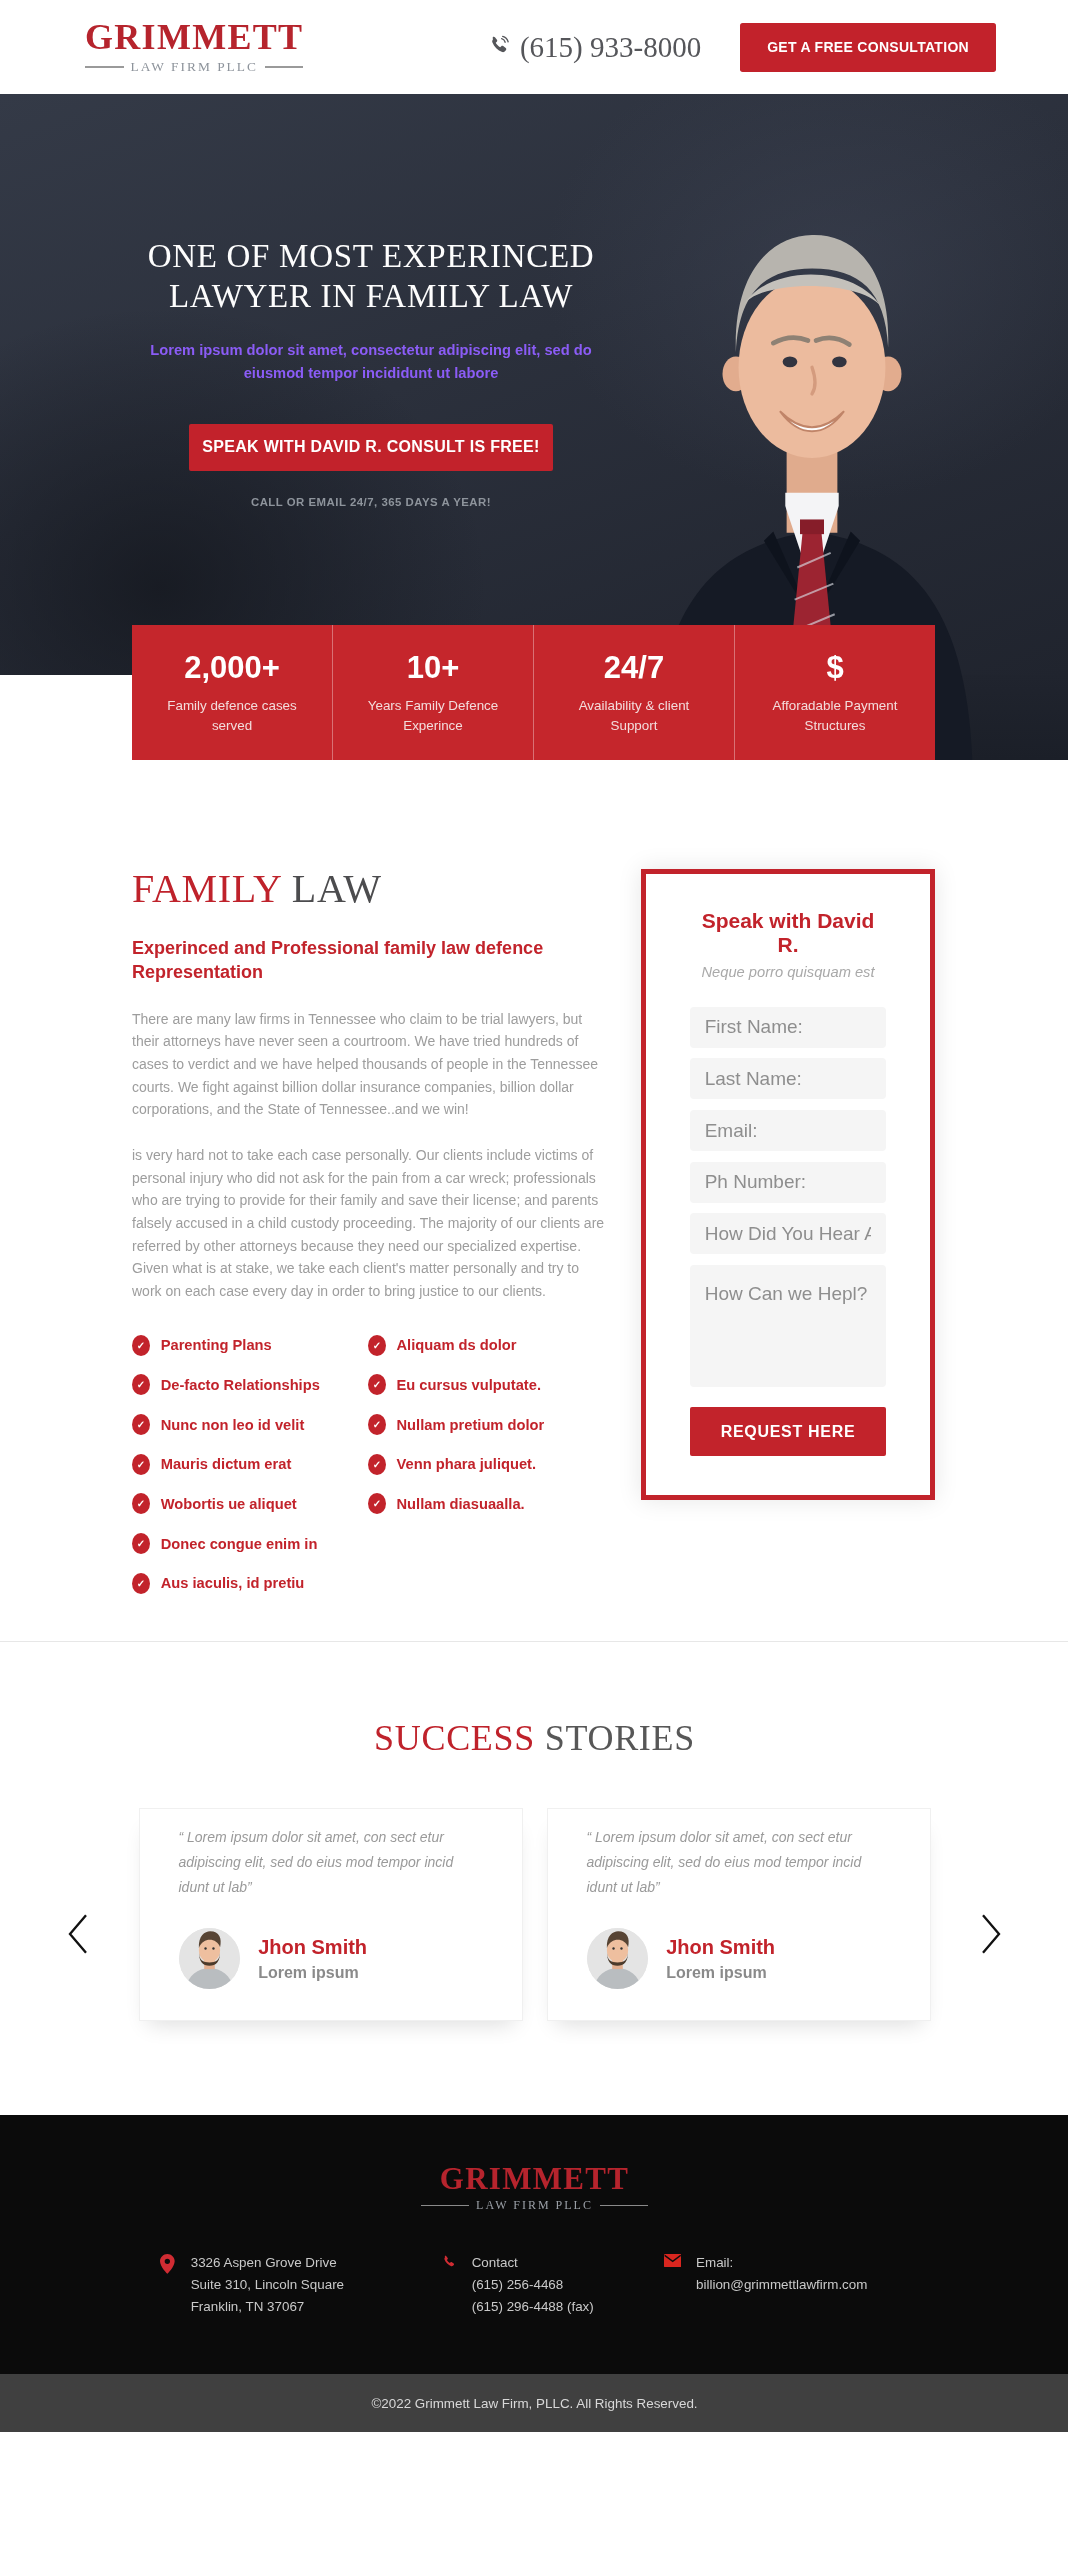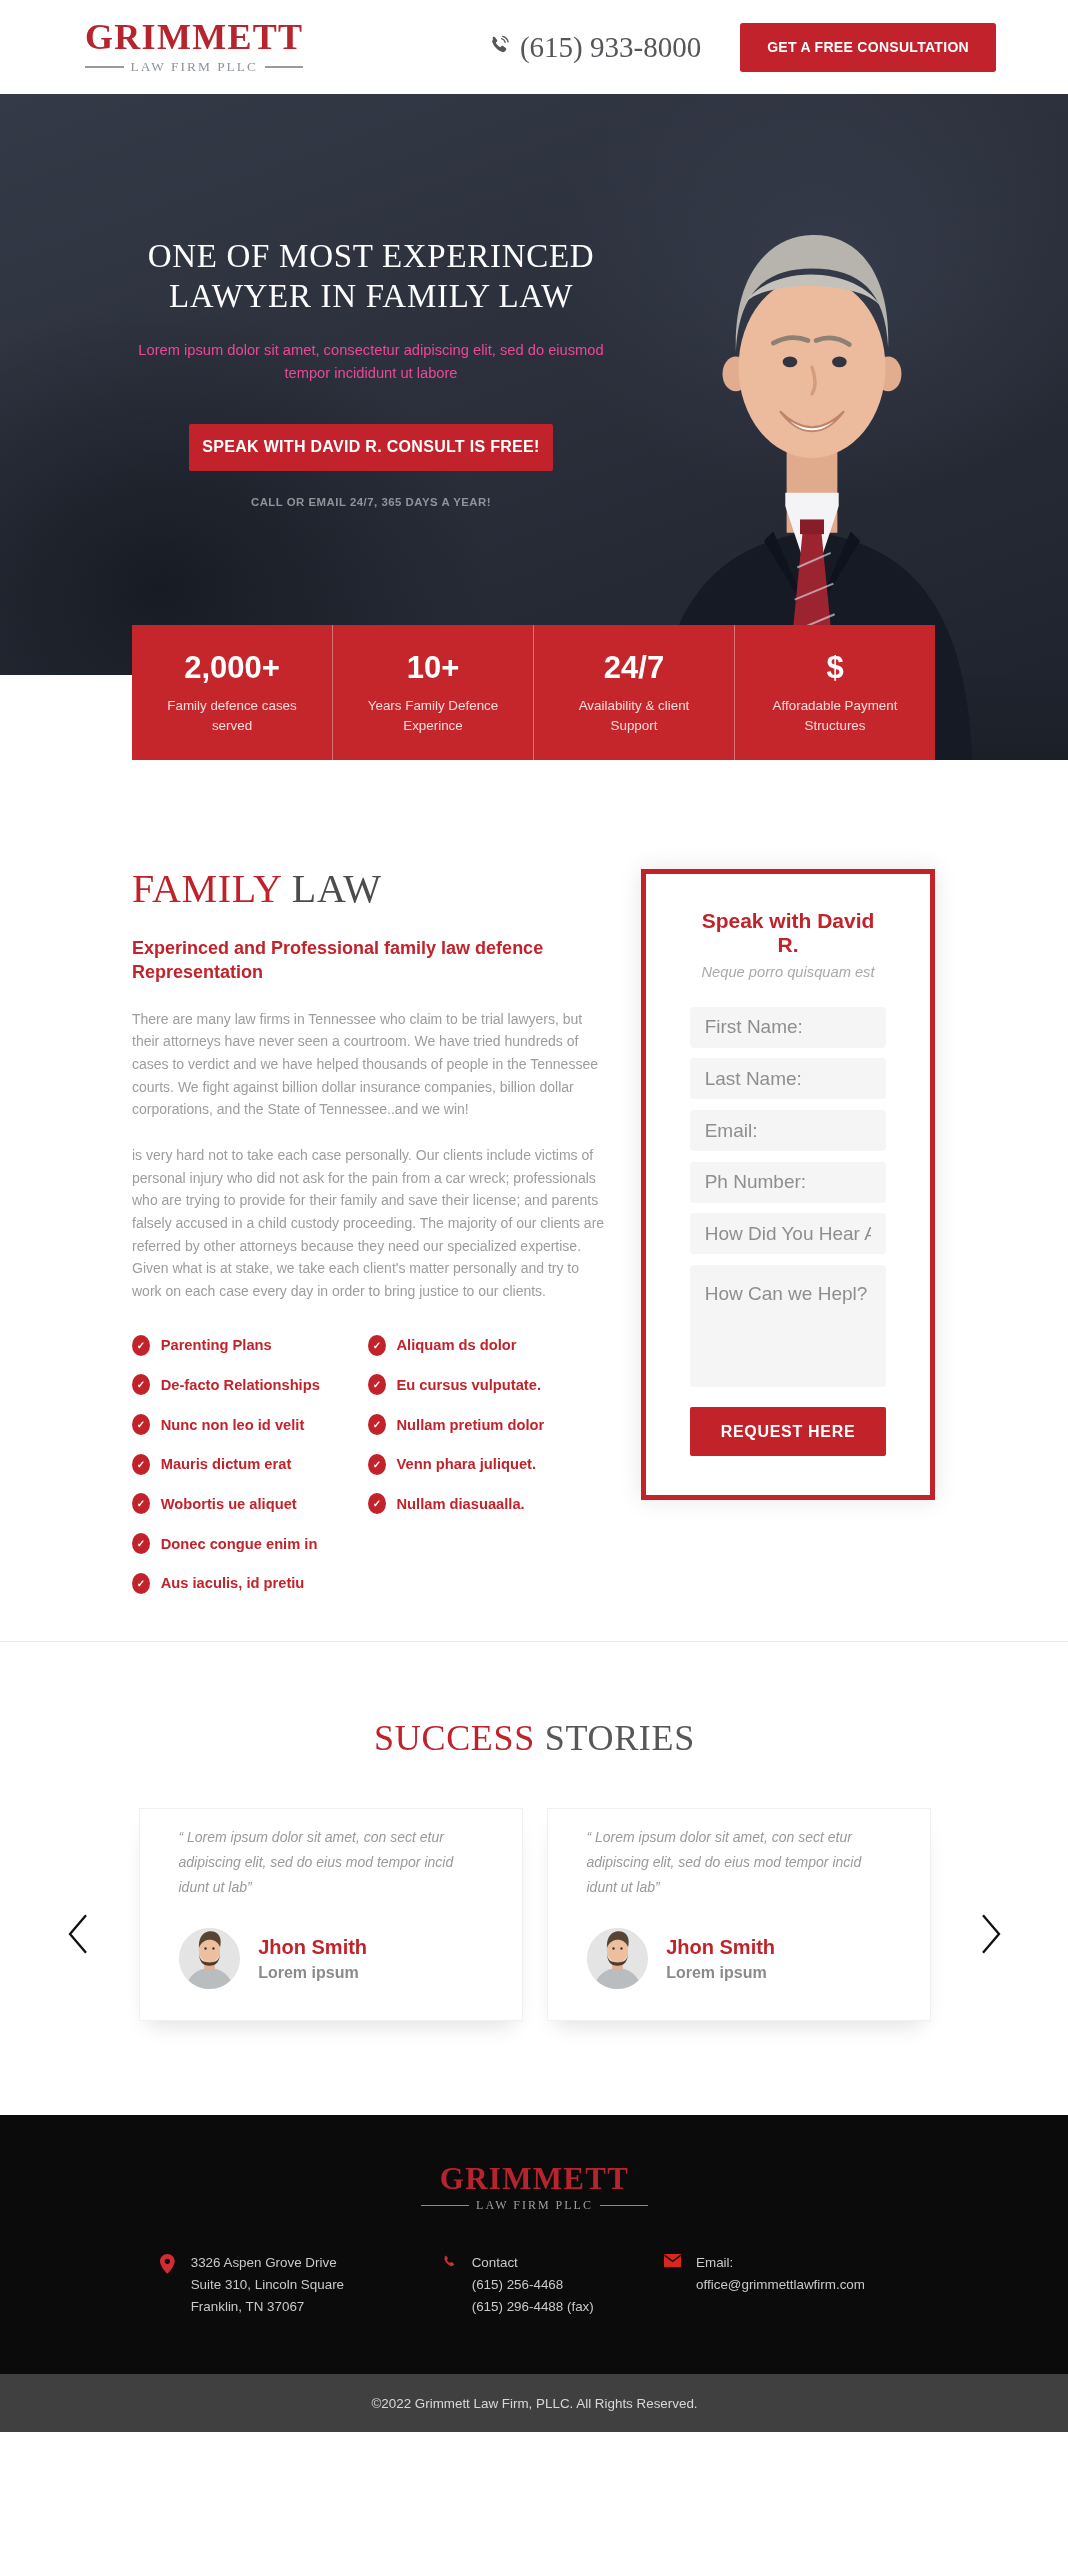--- a/index.html
+++ b/index.html
@@ -25,21 +25,21 @@
       background:
         radial-gradient(414px 334px at 78% 30%, rgba(62,68,84,0.55), rgba(0,0,0,0) 70%),
         radial-gradient(468px 401px at 15% 85%, rgba(20,23,30,0.8), rgba(0,0,0,0) 70%),
         linear-gradient(160deg, #343a47 0%, #2b303c 45%, #20242e 100%); }
   .hero-bg-right { position:absolute; top:581px; right:0; width:468px; height:85px; z-index:0;
       background:linear-gradient(180deg, #20242e, #1b1f28); }
   .portrait { position:absolute; right:50px; bottom:0; width:414px; height:628px; z-index:1; }
   .hero-content { position:absolute; left:127px; top:142px; width:488px; text-align:center; z-index:2; }
   .hero-h1 { font-family:"Liberation Serif", serif; font-weight:500; font-size:33px; letter-spacing:0.7px;
       color:#fdfdfd; line-height:1.22; }
-  .hero-sub { margin-top:22px; font-size:14.7px; line-height:1.6; color:#ec4899; }
+  .hero-sub { margin-top:22px; font-size:14.7px; line-height:1.6; color:#8b5cf6;font-weight:bold; }
   .hero-cta { margin-top:38px; display:inline-block; background:#c2222b; color:#fff; border:none; border-radius:2px;
       font-weight:700; font-size:16px; letter-spacing:0.3px; width:364px; height:47px; cursor:pointer; }
   .hero-note { margin-top:25px; font-weight:700; font-size:11.4px; letter-spacing:0.5px; color:#8e949c; }
 
   
   .stats { position:absolute; left:132px; top:531px; width:803px; height:135px; background:#c5262c; z-index:3;
       display:flex; }
   .stat { flex:1; display:flex; flex-direction:column; align-items:center; justify-content:center; position:relative; }
   .stat + .stat { border-left:0.7px solid rgba(255,255,255,0.35); }
   .stat-value { font-size:31px; font-weight:700; color:#ffffff; }
@@ -367,21 +367,21 @@
     </div>
     <div class="footer-col email">
       <span class="icon">
         <svg width="17.4" height="13.4" viewBox="0 0 26 20">
             <rect width="26" height="20" rx="2" fill="#d9261f"></rect>
             <path d="M1 2 L13 11 L25 2" fill="none" stroke="#0b0b0b" stroke-width="2"></path>
           </svg>
       </span>
       <div class="footer-text">
         <div>Email:</div>
-        <div>office@grimmettlawfirm.com</div>
+        <div>billion@grimmettlawfirm.com</div>
       </div>
     </div>
   </div>
 </div>
 
 <div class="copyright">
   <span>©2022 Grimmett Law Firm, PLLC.  All Rights Reserved.</span>
 </div>
 
 

